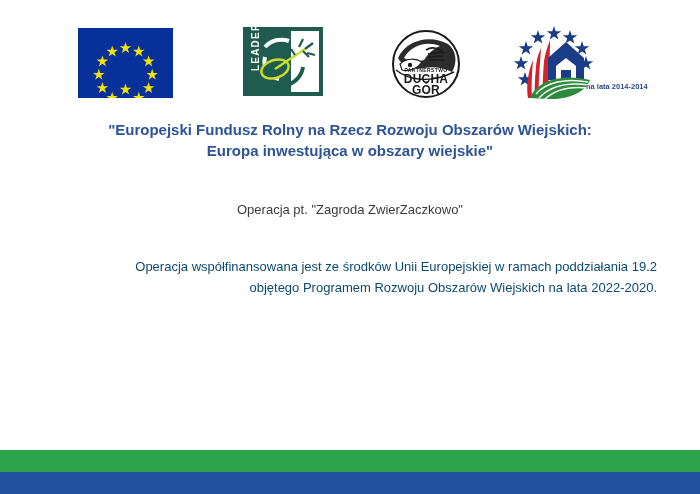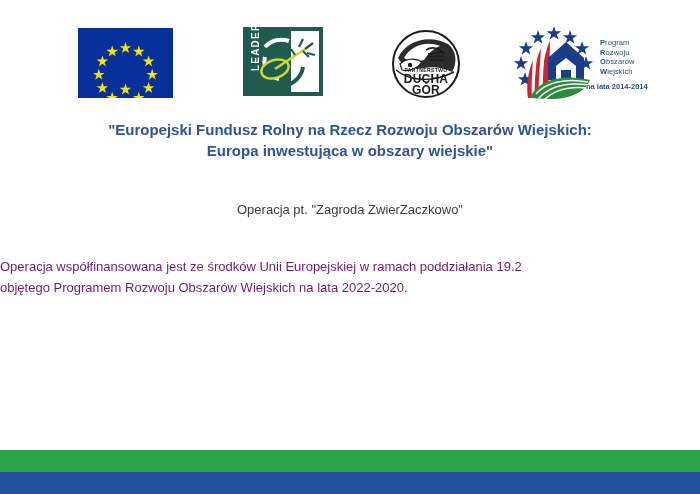--- a/index.html
+++ b/index.html
@@ -111,22 +111,22 @@
     text-align: center;
     color: #3B3B3B;
     font-size: 13px;
     line-height: 21px;
   }
   #body-block-2 {
     position: absolute;
     left: 0;
     top: 256px;
     width: 657px;
-    text-align: left;
-    color: #701a75;
+    text-align: right;
+    color: #0c4a6e;
     font-size: 13px;
     line-height: 21px;
   }
 
   
   #footer-green {
     position: absolute;
     left: 0;
     top: 450px;
     width: 700px;
@@ -226,34 +226,20 @@
         <path d="M48 56 L 48 42 L 58 34 L 68 42 L 68 56 Z" fill="#FFFFFF"></path>
         <path d="M53 56 L 53 46 L 63 46 L 63 56 Z" fill="#1B3C86"></path>
         <path d="M22 74 C 30 54, 58 50, 82 56 C 78 68, 60 76, 40 75 Z" fill="#2E8B3E"></path>
         <g stroke="#FFFFFF" stroke-width="1.4" fill="none" opacity="0.95">
           <path d="M28 70 C 38 58, 58 54, 80 58"></path>
           <path d="M31 74 C 42 62, 60 58, 81 61"></path>
           <path d="M36 76 C 46 66, 62 62, 80 64"></path>
         </g>
       </svg>
     </div>
-    <div id="prow-text">
-      <div>
-        <span class="cap">P</span><span>rogram</span>
-      </div>
-      <div>
-        <span class="cap">R</span><span>ozwoju</span>
-      </div>
-      <div>
-        <span class="cap">O</span><span>bszarów</span>
-      </div>
-      <div>
-        <span class="cap">W</span><span>iejskich</span>
-      </div>
-    </div>
     <div id="prow-years">na lata 2014-2014</div>
   </div>
 
 </div>
 
 <div id="heading">
   <div>"Europejski Fundusz Rolny na Rzecz Rozwoju Obszarów Wiejskich:</div>
   <div>Europa inwestująca w obszary wiejskie"</div>
 </div>
 

